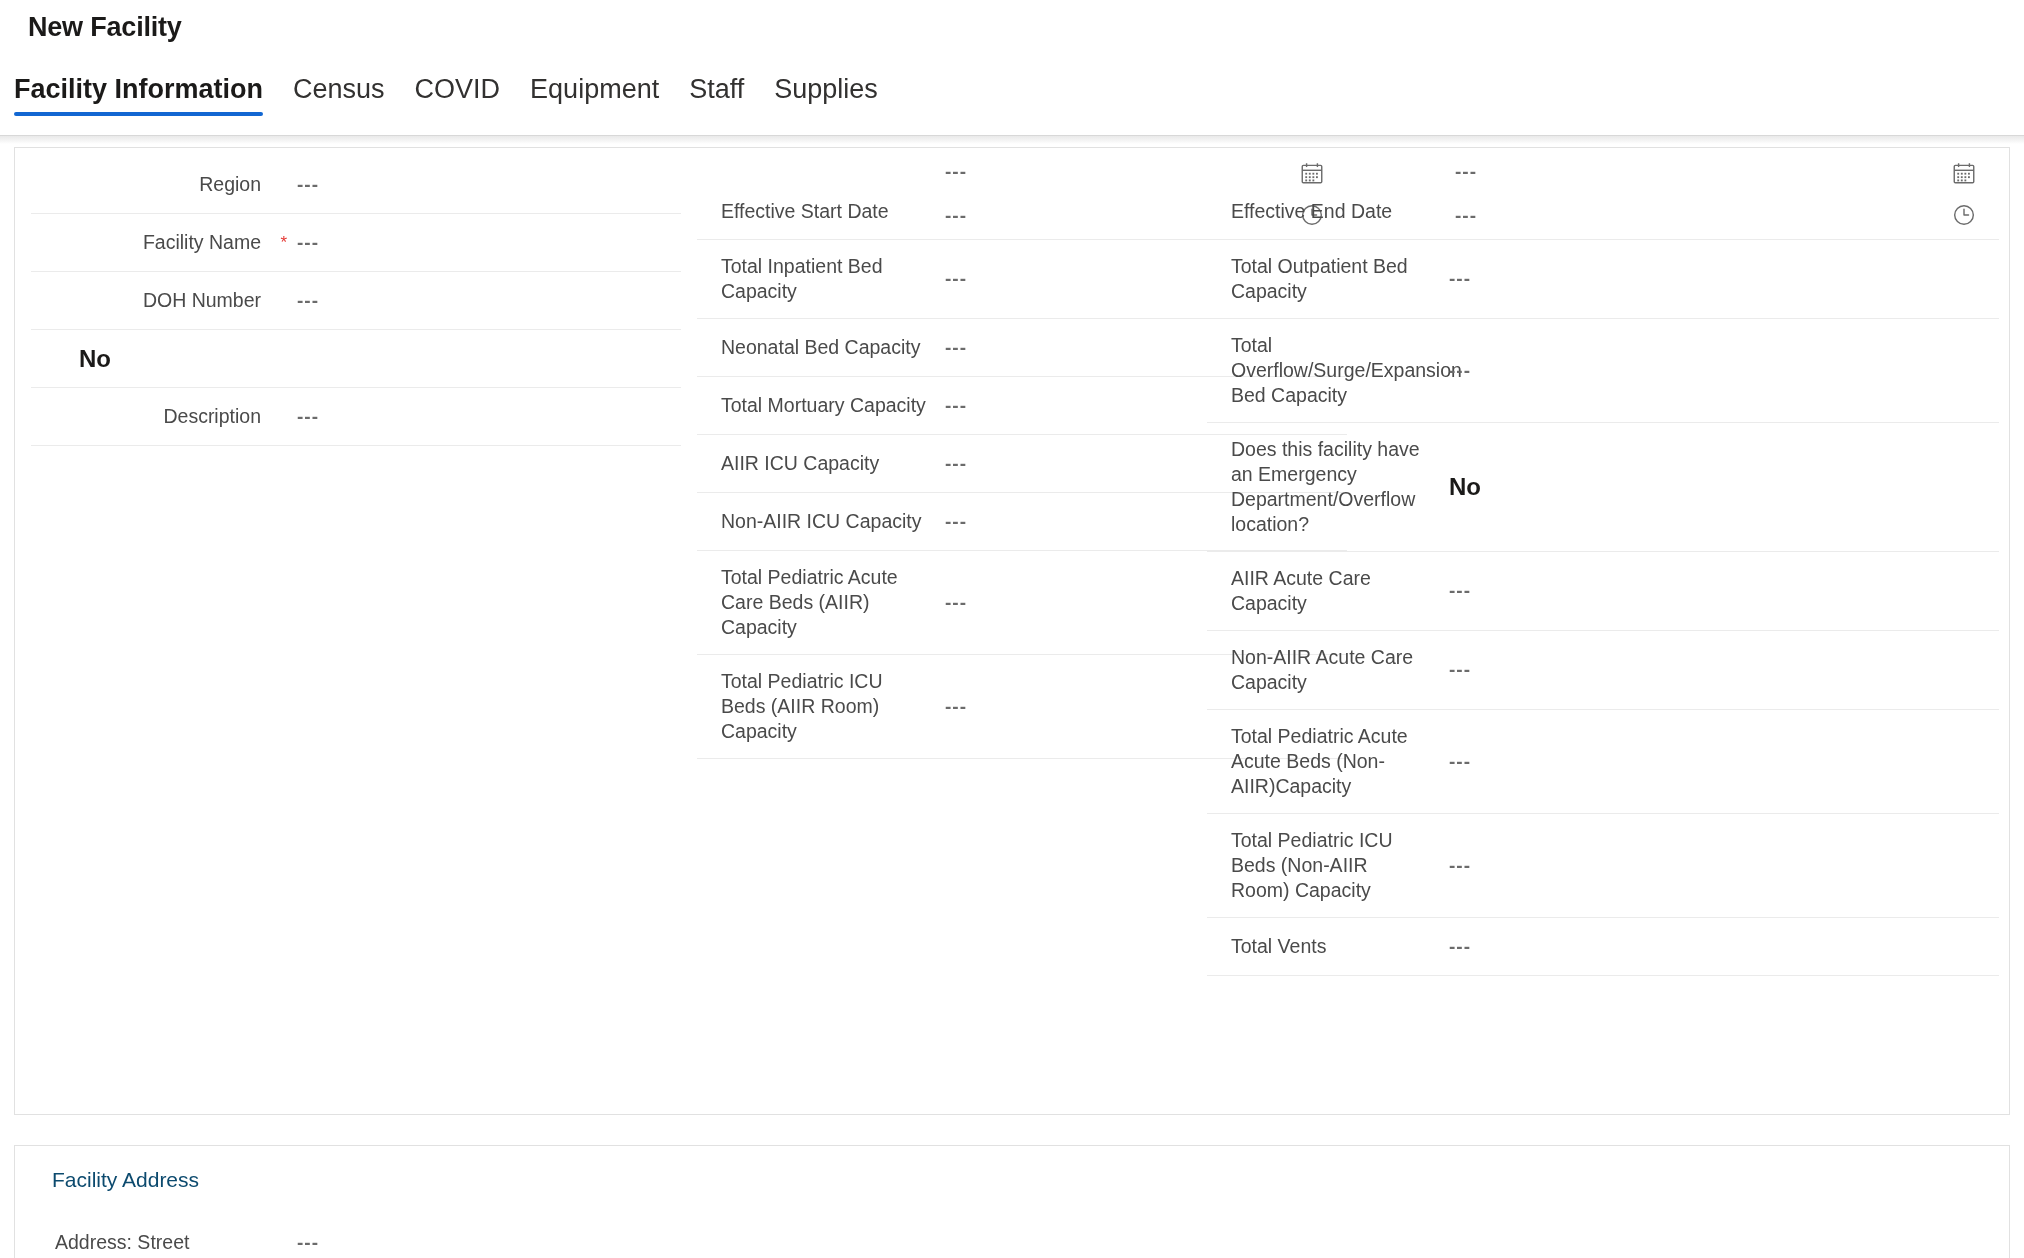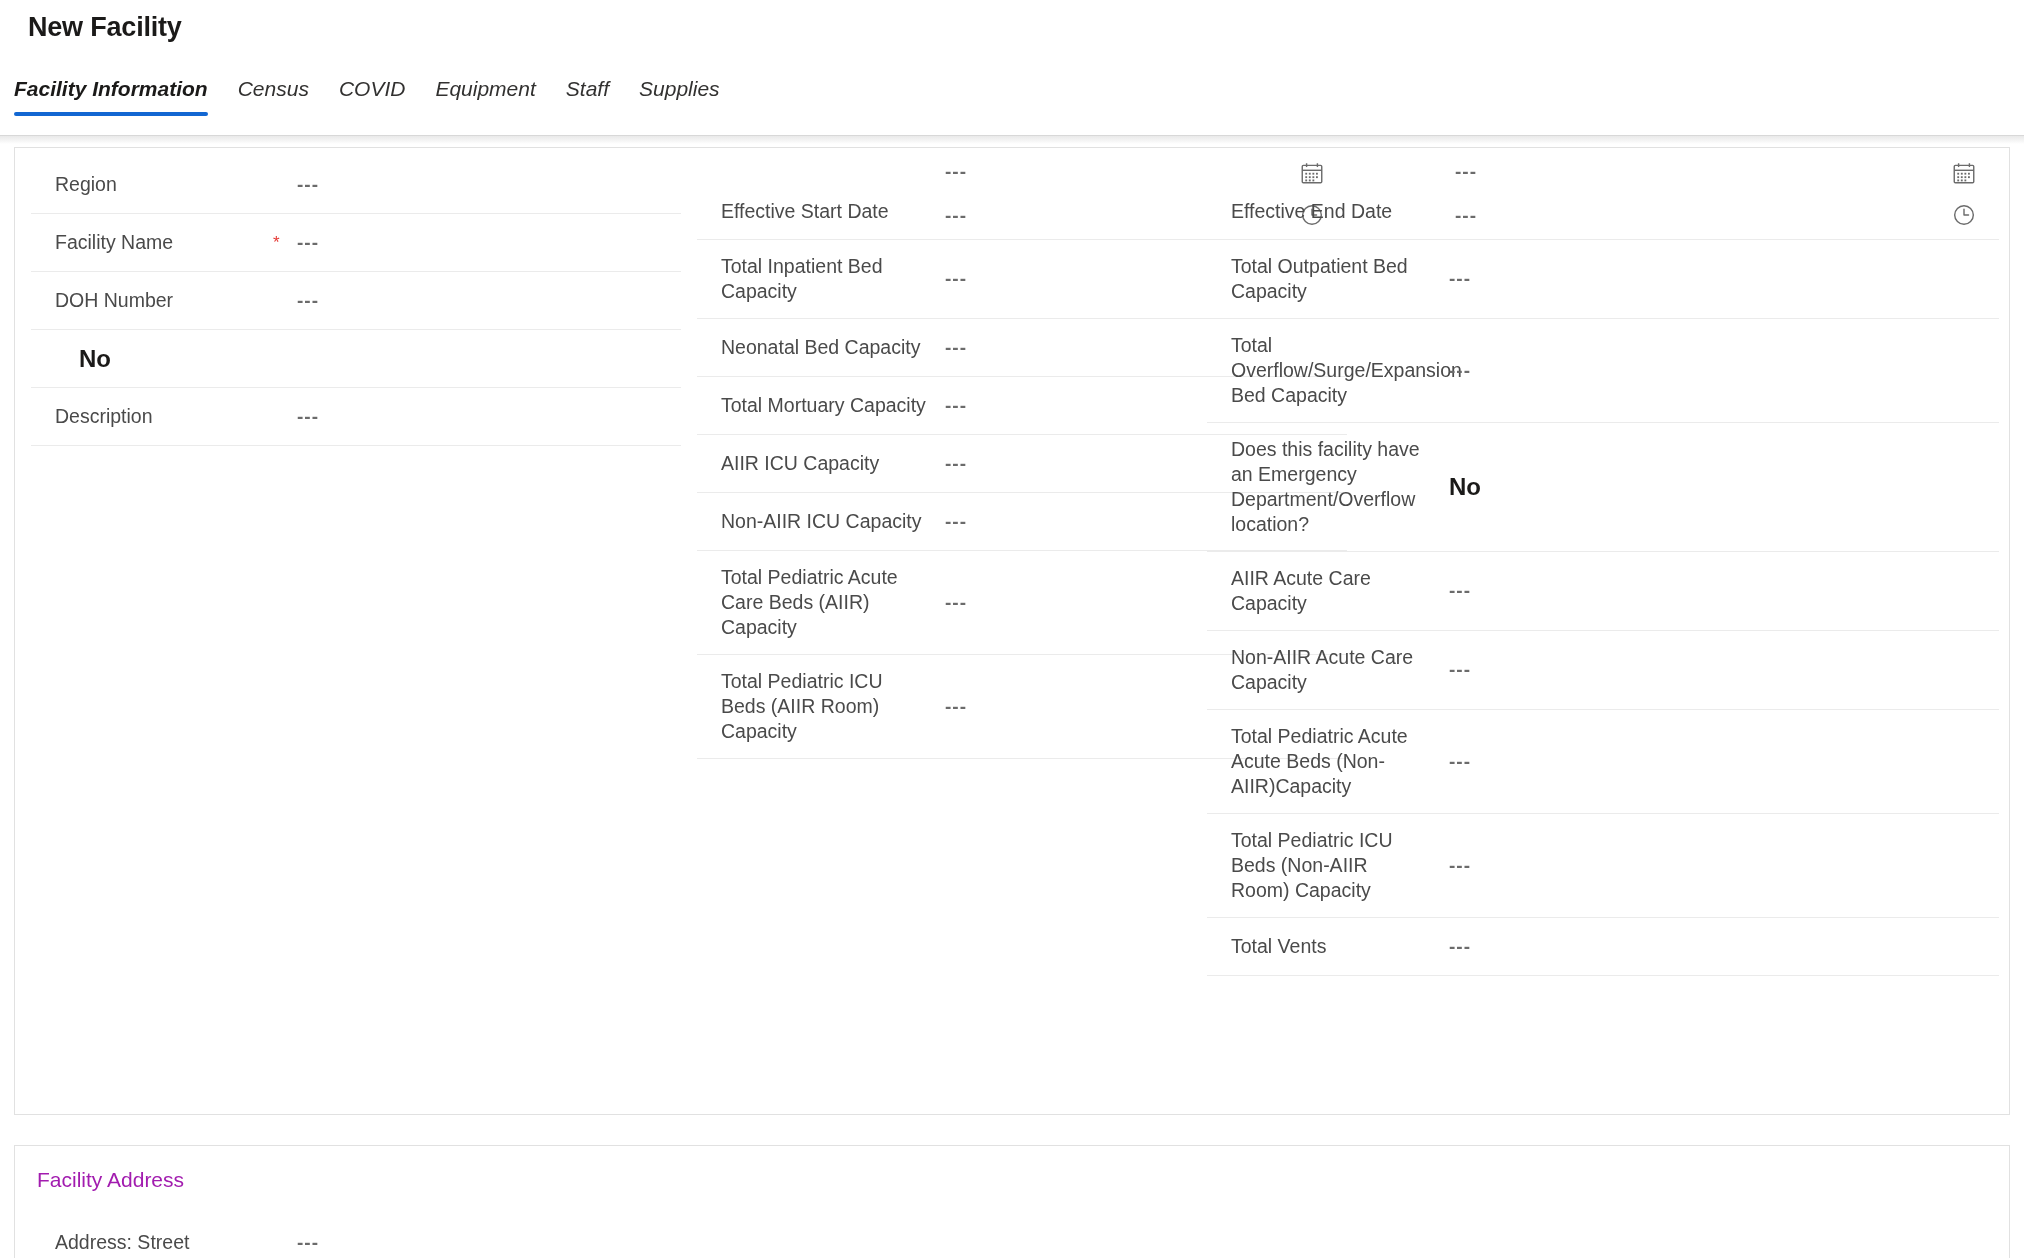--- a/index.html
+++ b/index.html
@@ -31,26 +31,25 @@
     position: absolute;
     left: 14px; top: 76px;
     display: flex;
     align-items: flex-end;
     gap: 0px;
   }
   .tab {
     position: relative;
     padding: 0 22px 14px 0;
     margin-right: 8px;
-    font-size: 21px;
+    font-size: 27px;
     color: #323130;
     line-height: 26px;
     white-space: nowrap;
     cursor: pointer;
-    font-style: italic;
   }
   .tab.active {
     font-weight: 700;
     color: #1b1a19;
   }
   .tab.active::after {
     content: "";
     position: absolute;
     left: 0; right: 22px; bottom: 0;
     height: 4px;
@@ -74,28 +73,28 @@
   .card {
     position: absolute;
     background: #ffffff;
     border: 1px solid #e1e1e1;
   }
   #main-card { left: 14px; top: 147px; width: 1996px; height: 968px; }
   #address-card { left: 14px; top: 1145px; width: 1996px; height: 160px; }
 
   .section-heading {
     position: absolute;
-    left: 22px; top: 22px;
+    left: 37px; top: 22px;
     font-size: 21px;
-    color: #a21caf;
+    color: #0c4a6e;
   }
 
   
   .col { position: absolute; top: 0; }
-  #col-left   { left: 16px;   width: 650px; }
+  #col-left   { left: 16px;   width: 650px; text-align: right; }
   #col-mid    { left: 682px;  width: 650px; }
   #col-right  { left: 1192px; width: 792px; }
 
   
   .field {
     position: relative;
     display: flex;
     align-items: center;
     border-bottom: 1px solid #ebebeb;
     padding: 0 0 0 24px;

